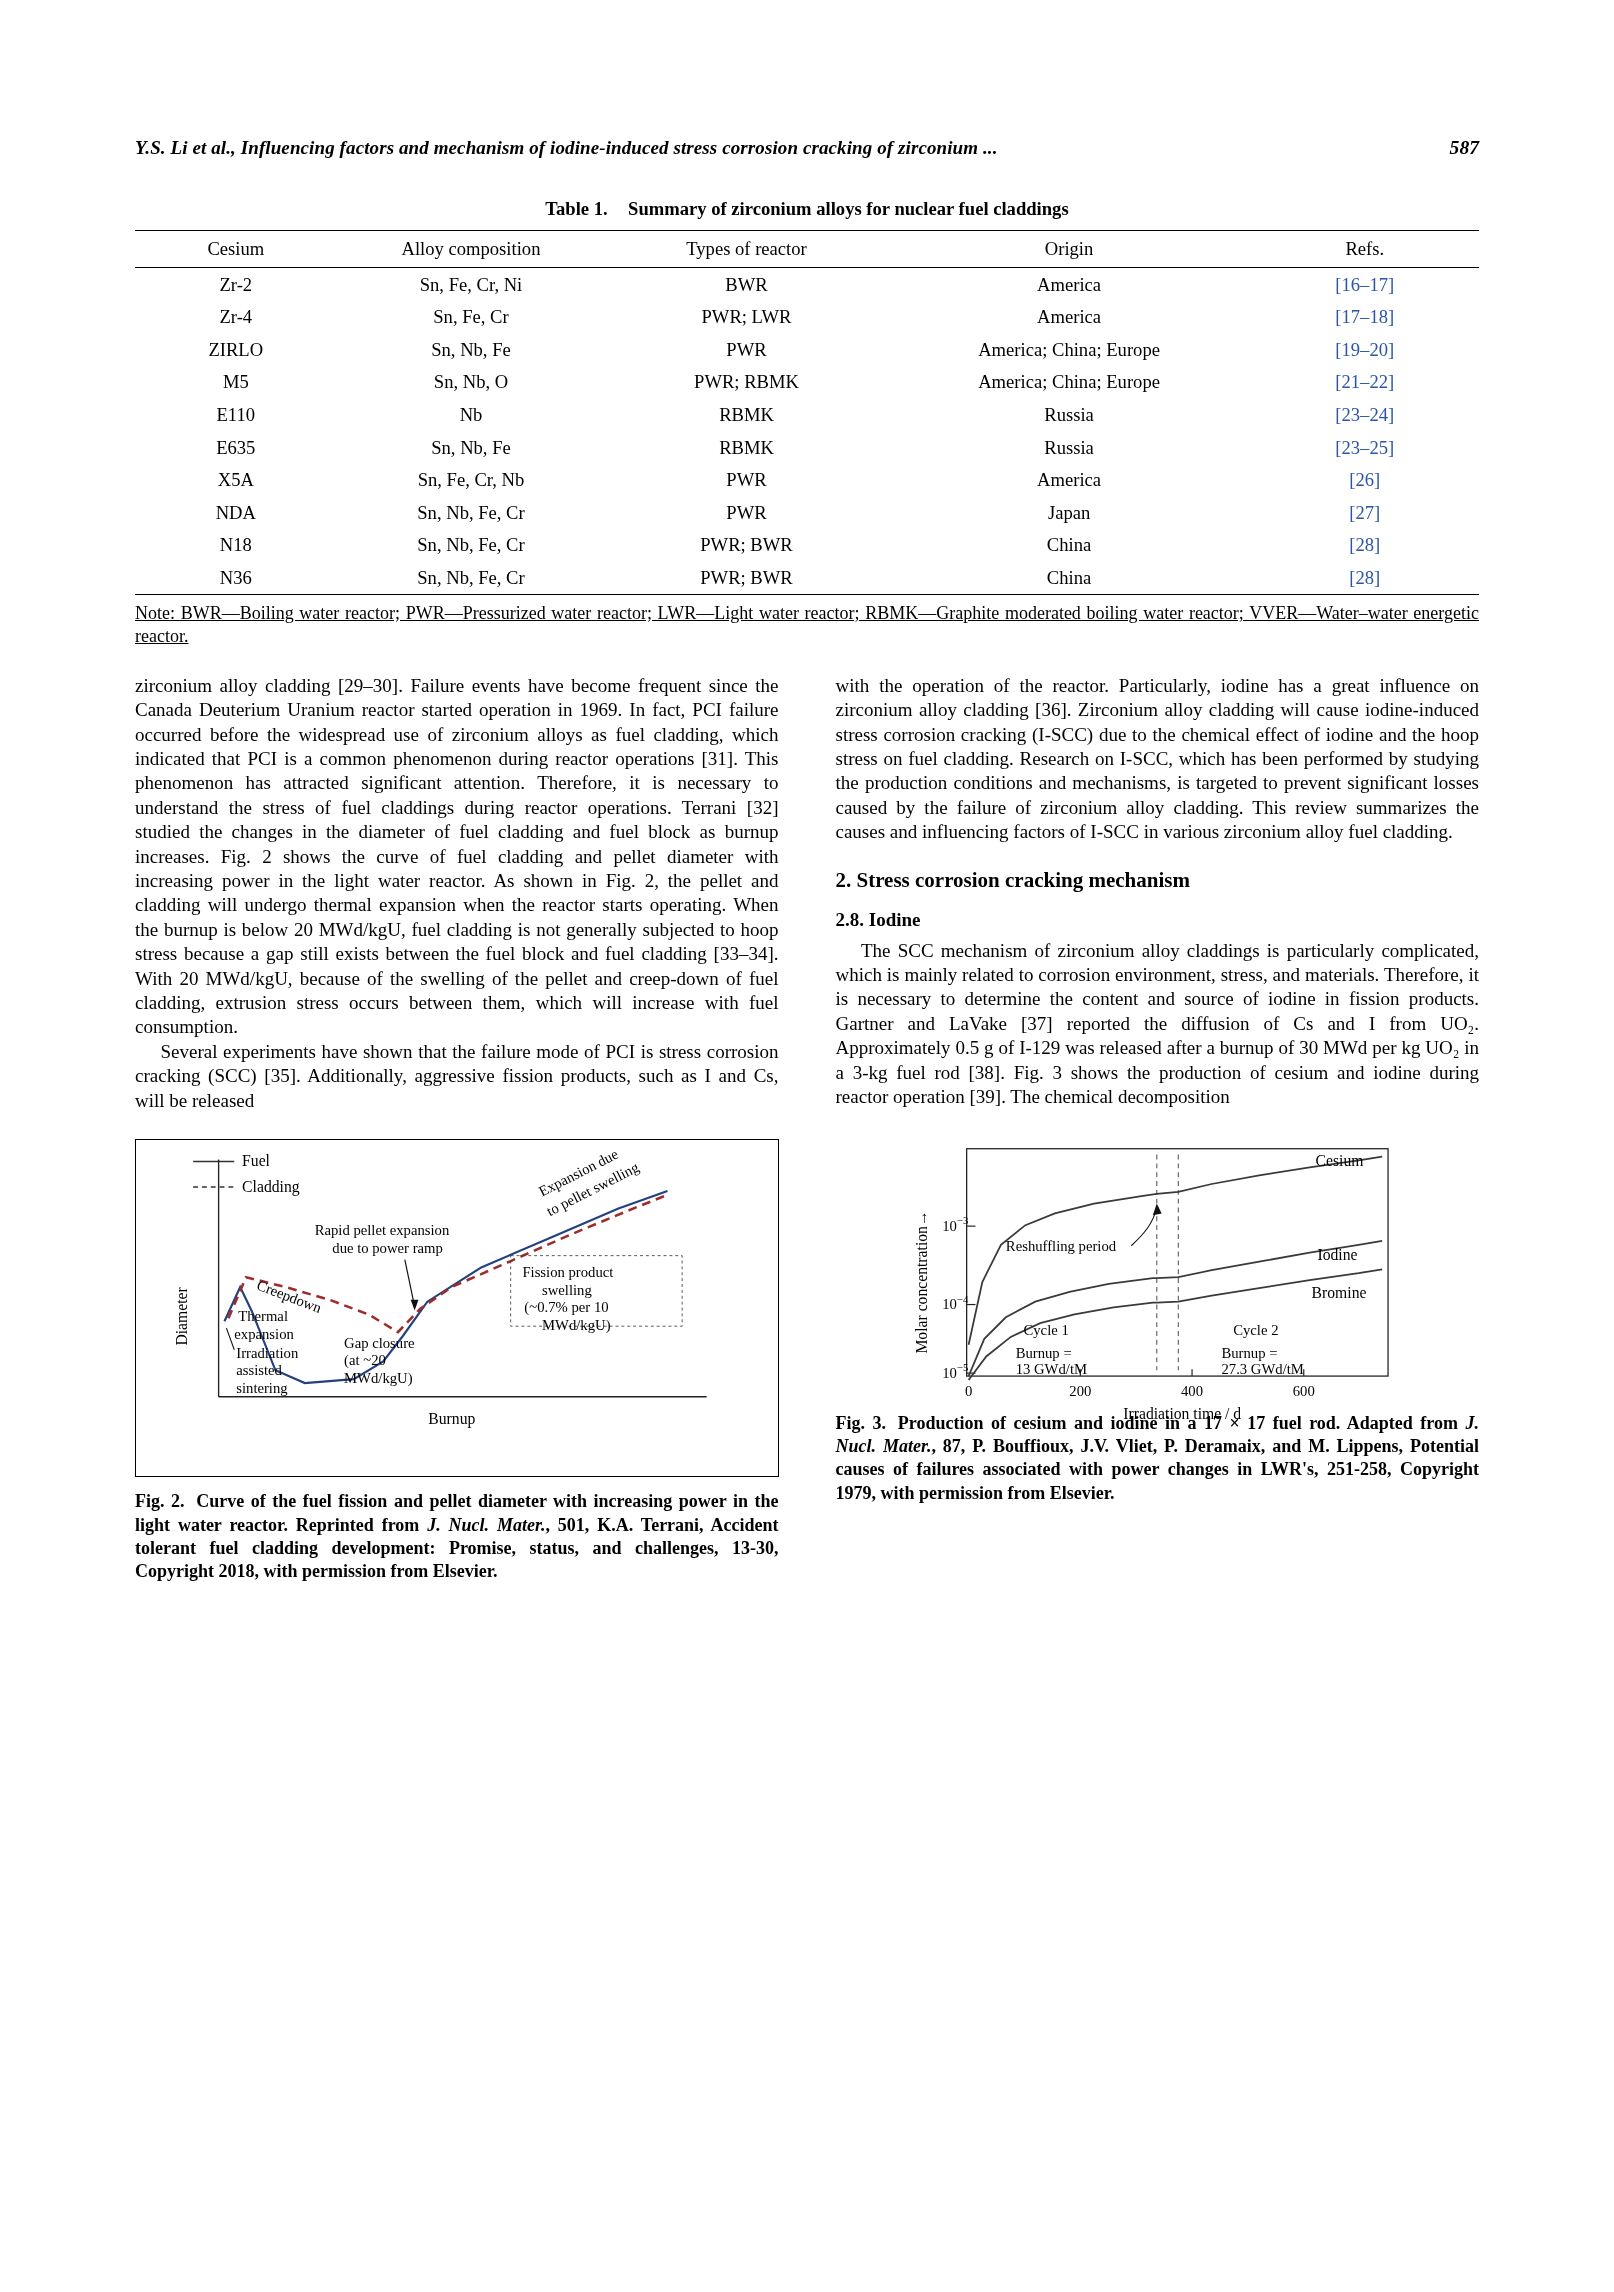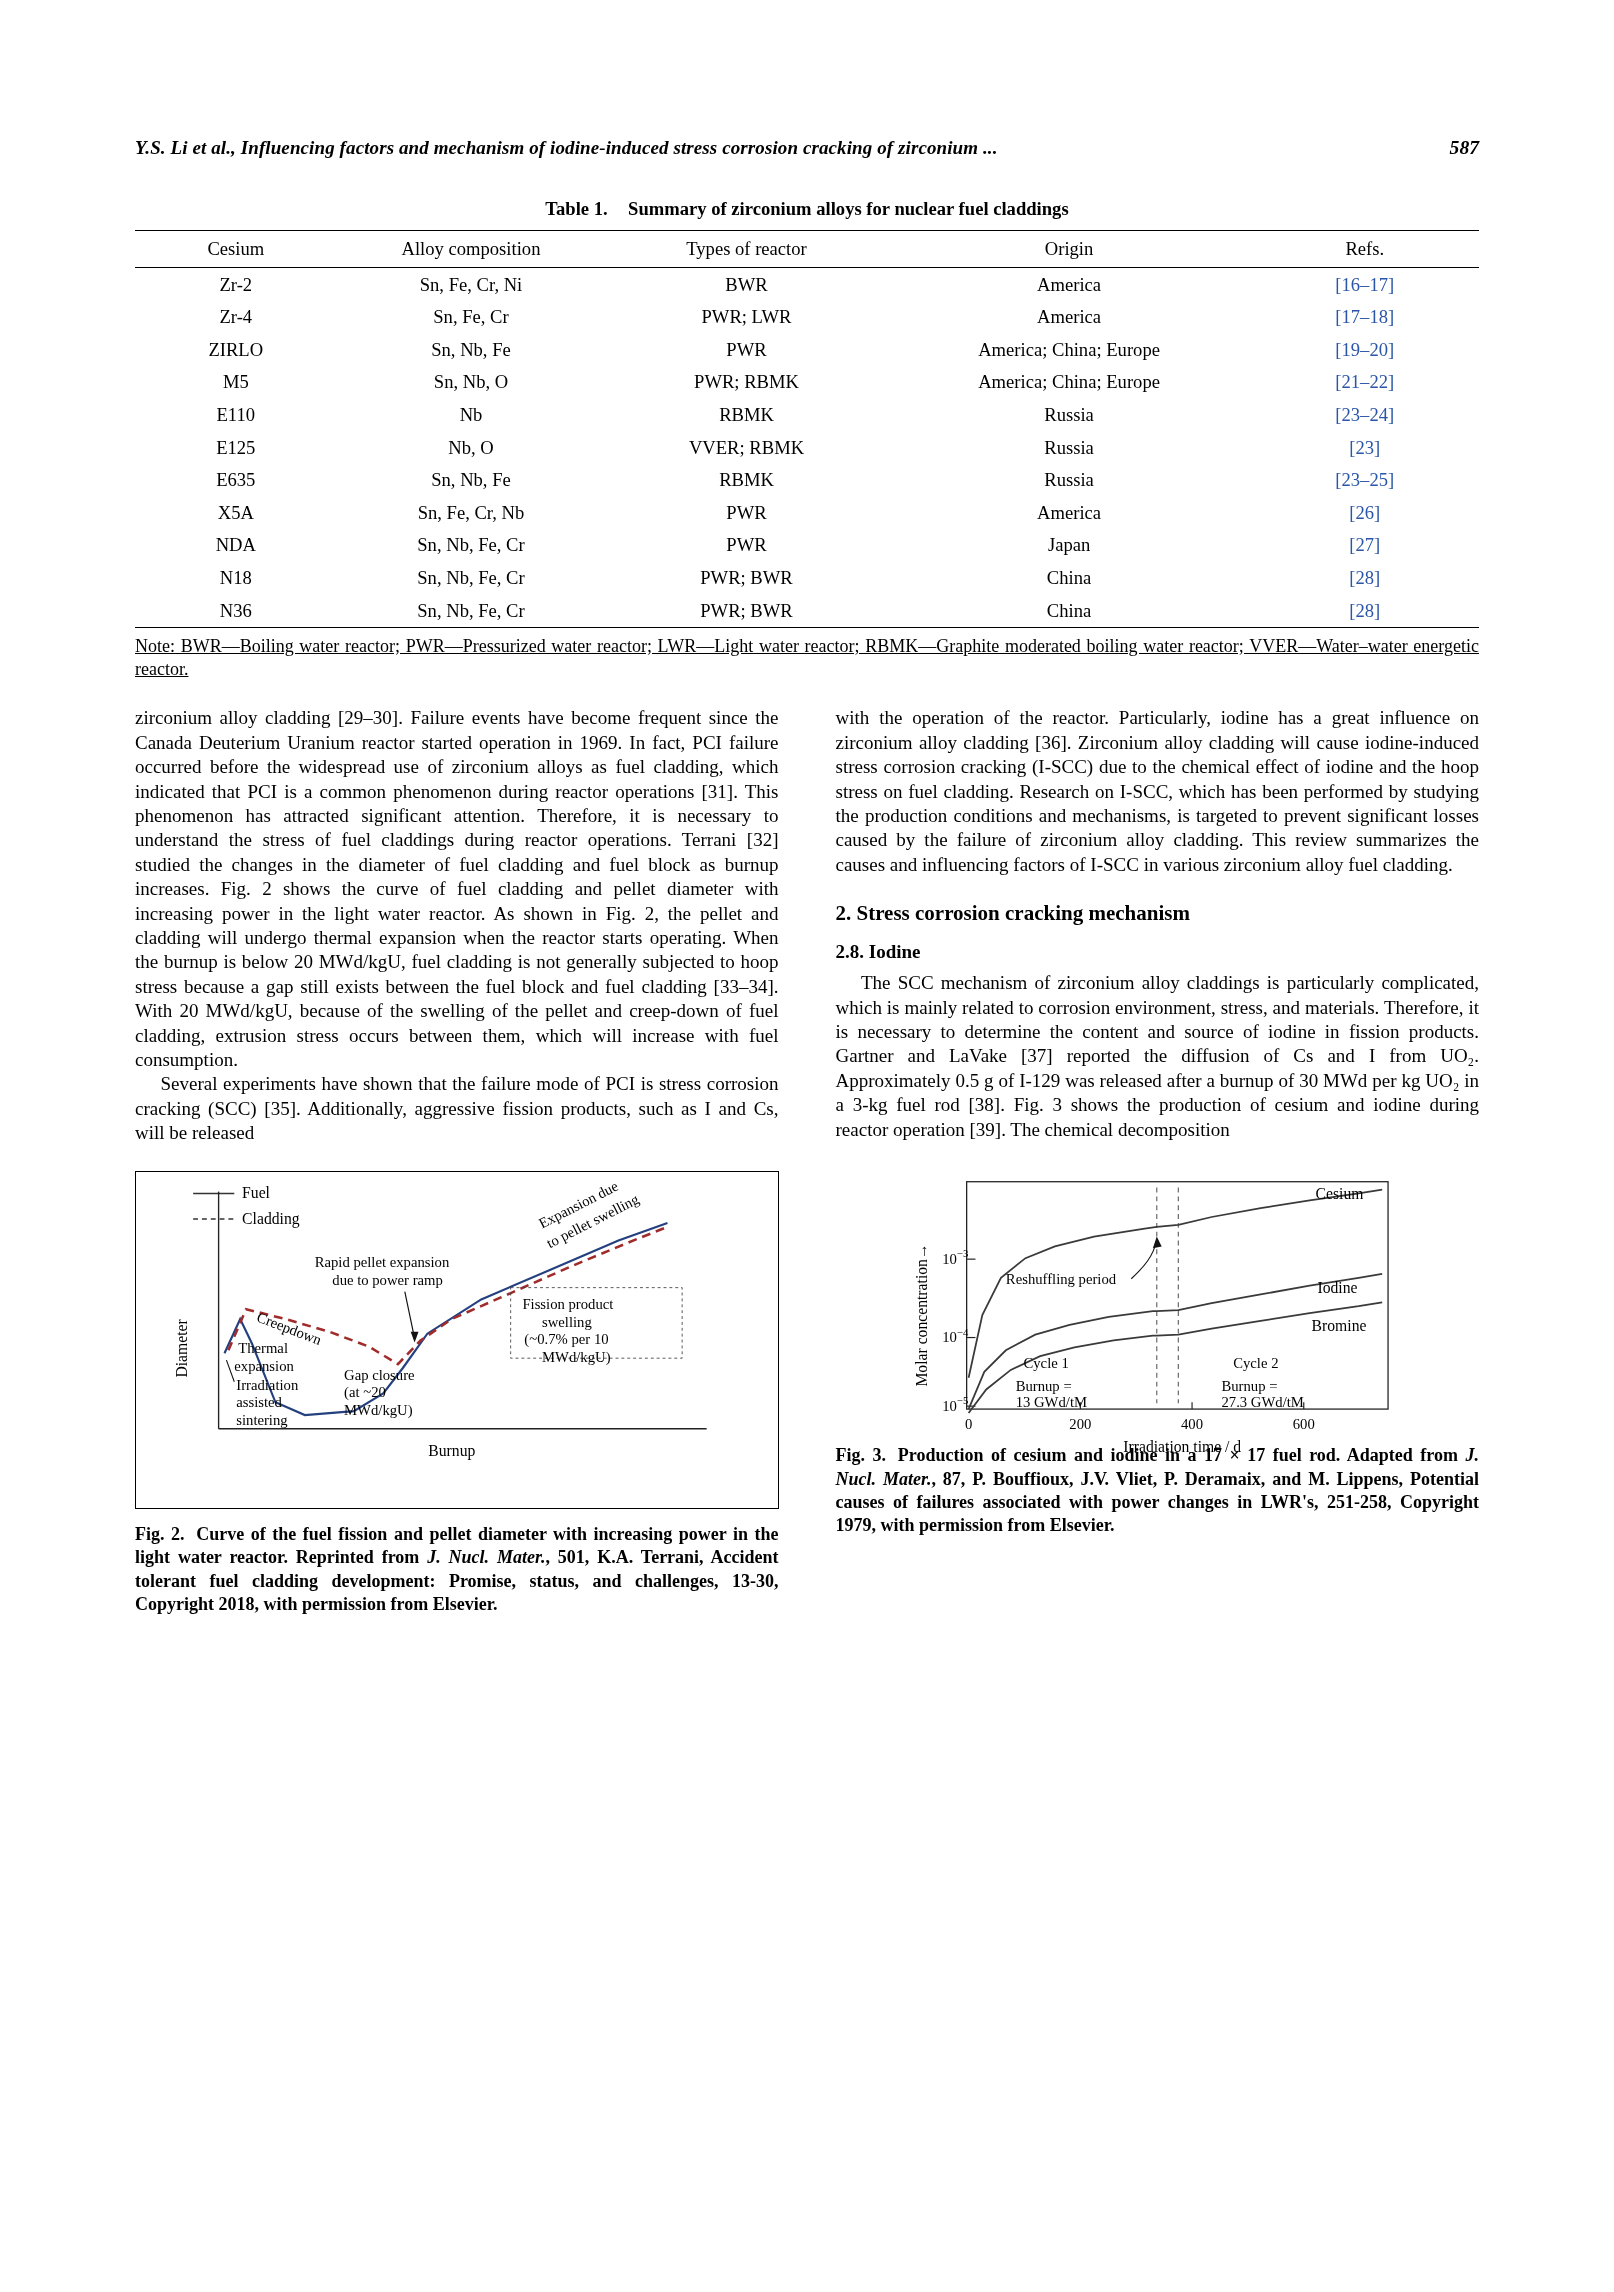--- a/index.html
+++ b/index.html
@@ -162,27 +162,20 @@
         <td>PWR; RBMK</td>
         <td>America; China; Europe</td>
         <td class="ref">[21–22]</td>
       </tr>
       <tr>
         <td>E110</td>
         <td>Nb</td>
         <td>RBMK</td>
         <td>Russia</td>
         <td class="ref">[23–24]</td>
-      </tr>
-      <tr>
-        <td>E125</td>
-        <td>Nb, O</td>
-        <td>VVER; RBMK</td>
-        <td>Russia</td>
-        <td class="ref">[23]</td>
       </tr>
       <tr>
         <td>E635</td>
         <td>Sn, Nb, Fe</td>
         <td>RBMK</td>
         <td>Russia</td>
         <td class="ref">[23–25]</td>
       </tr>
       <tr>
         <td>X5A</td>

